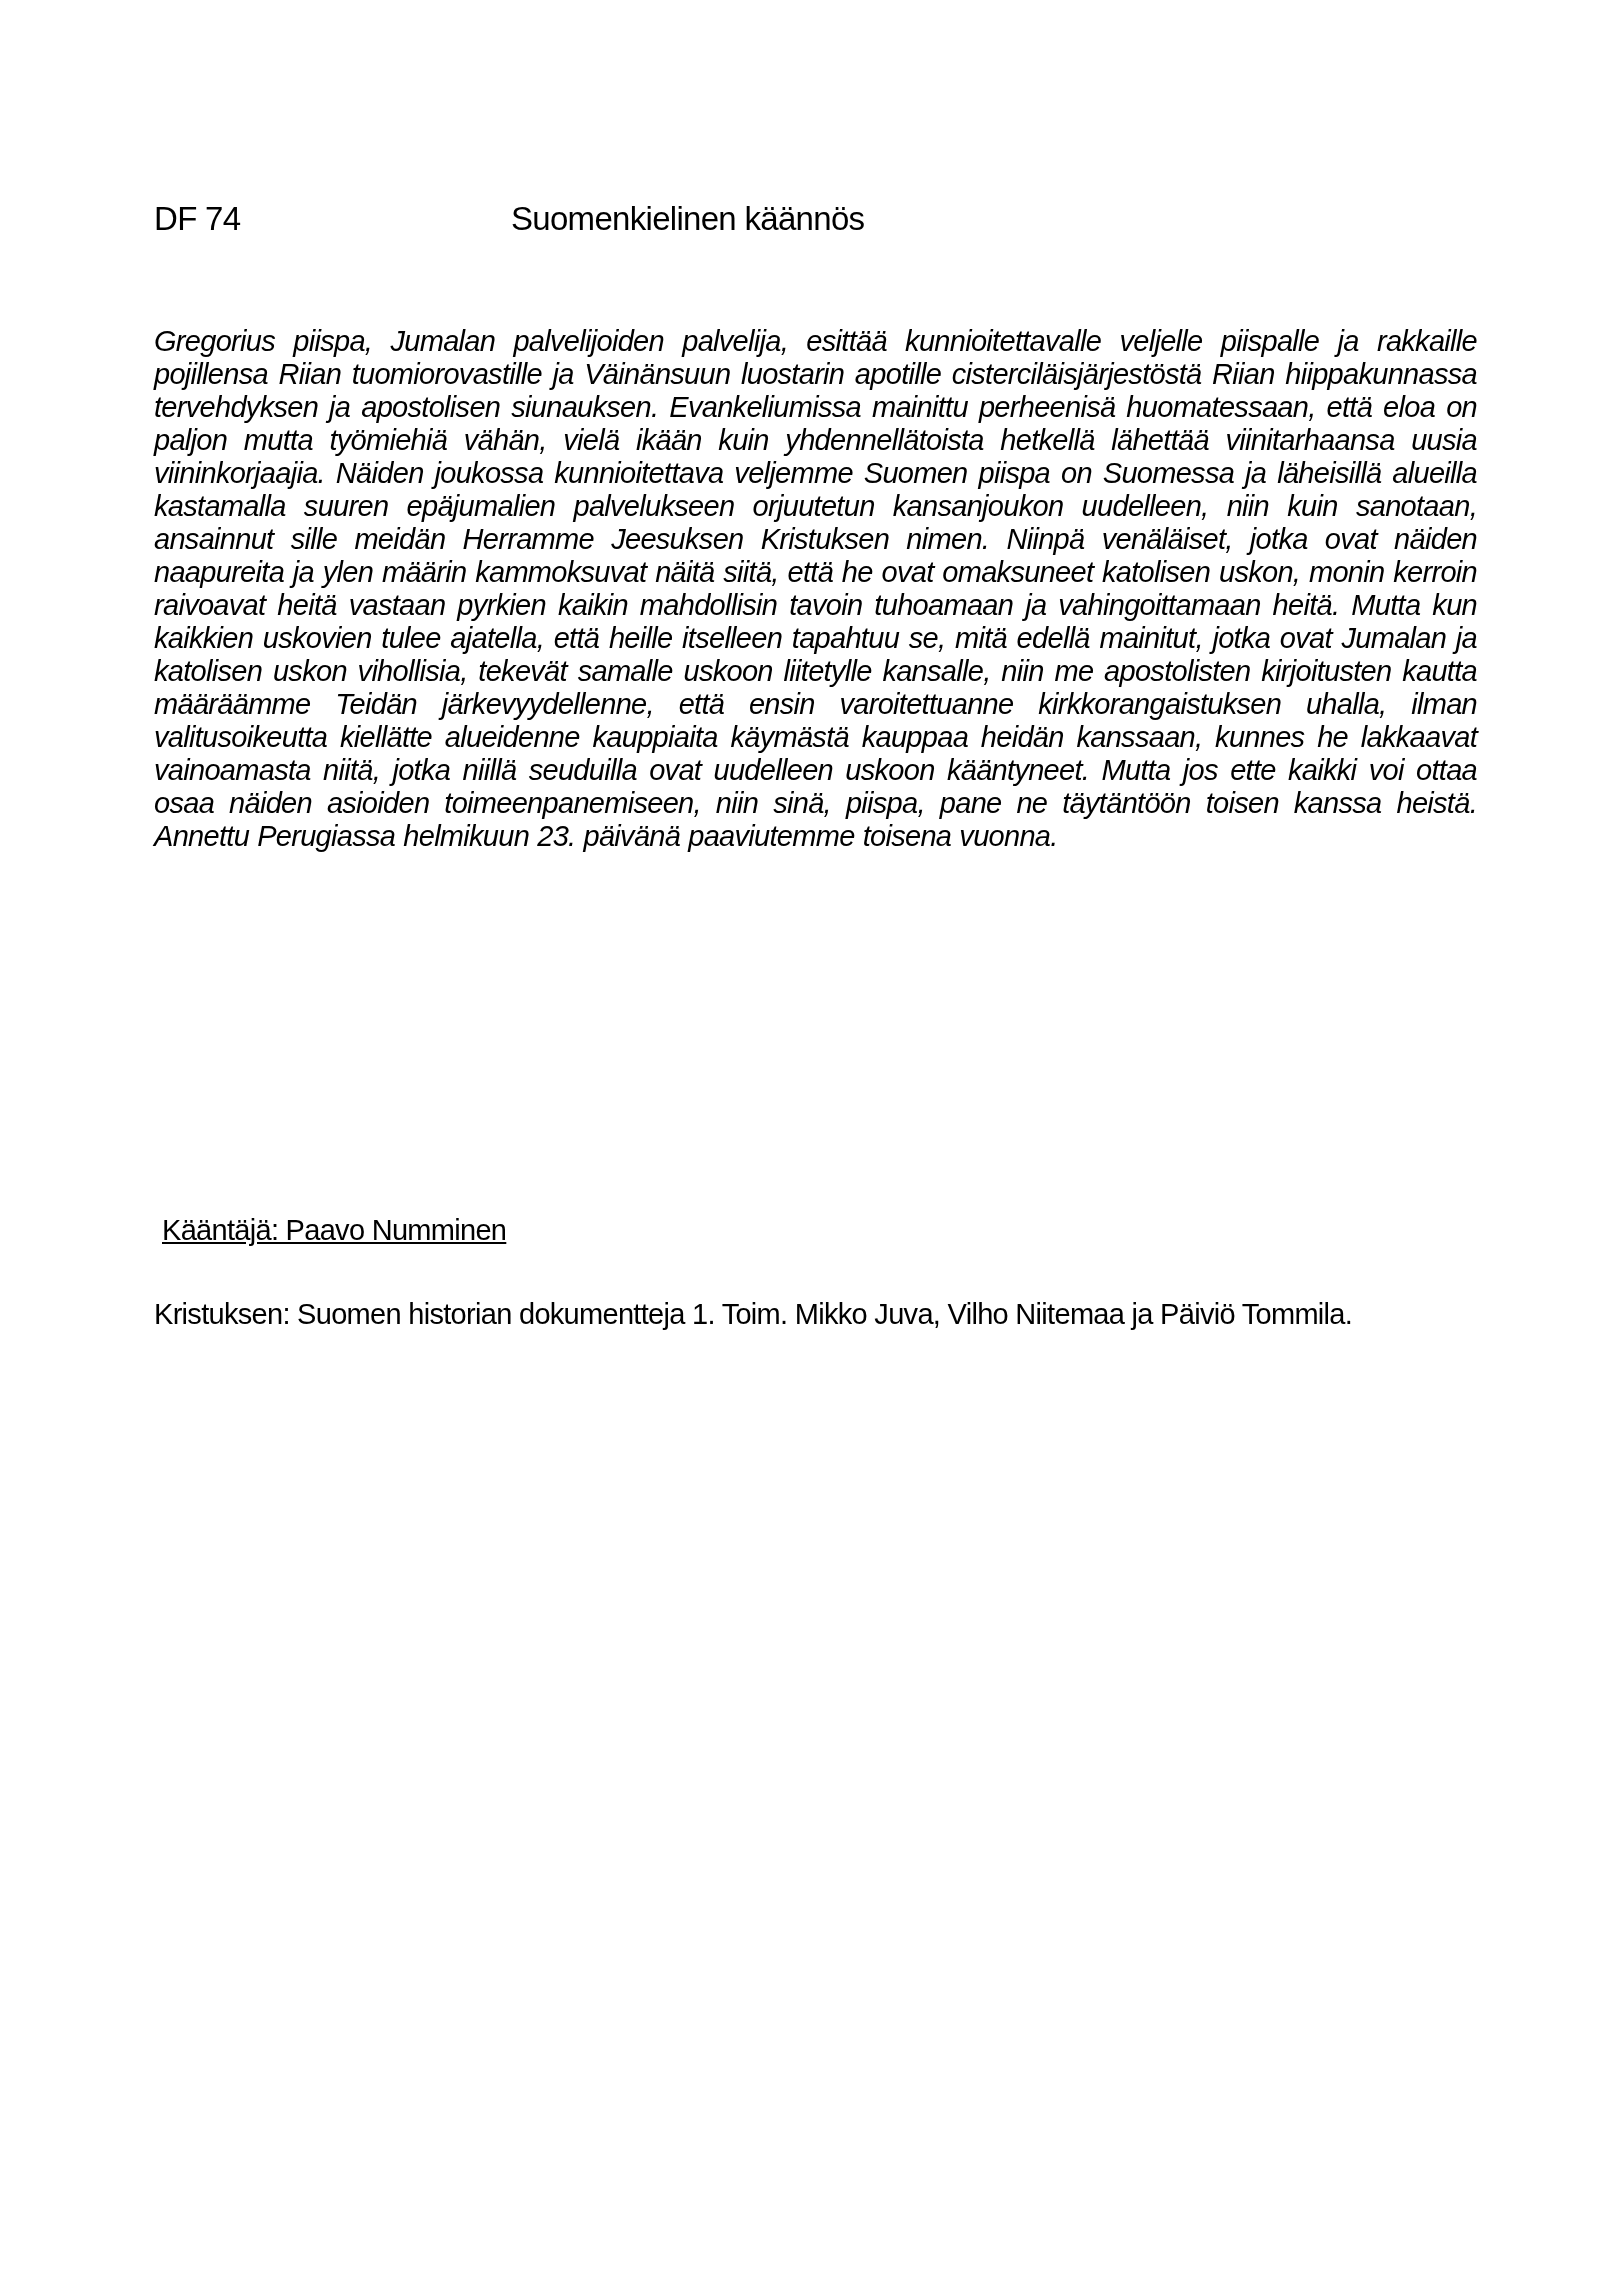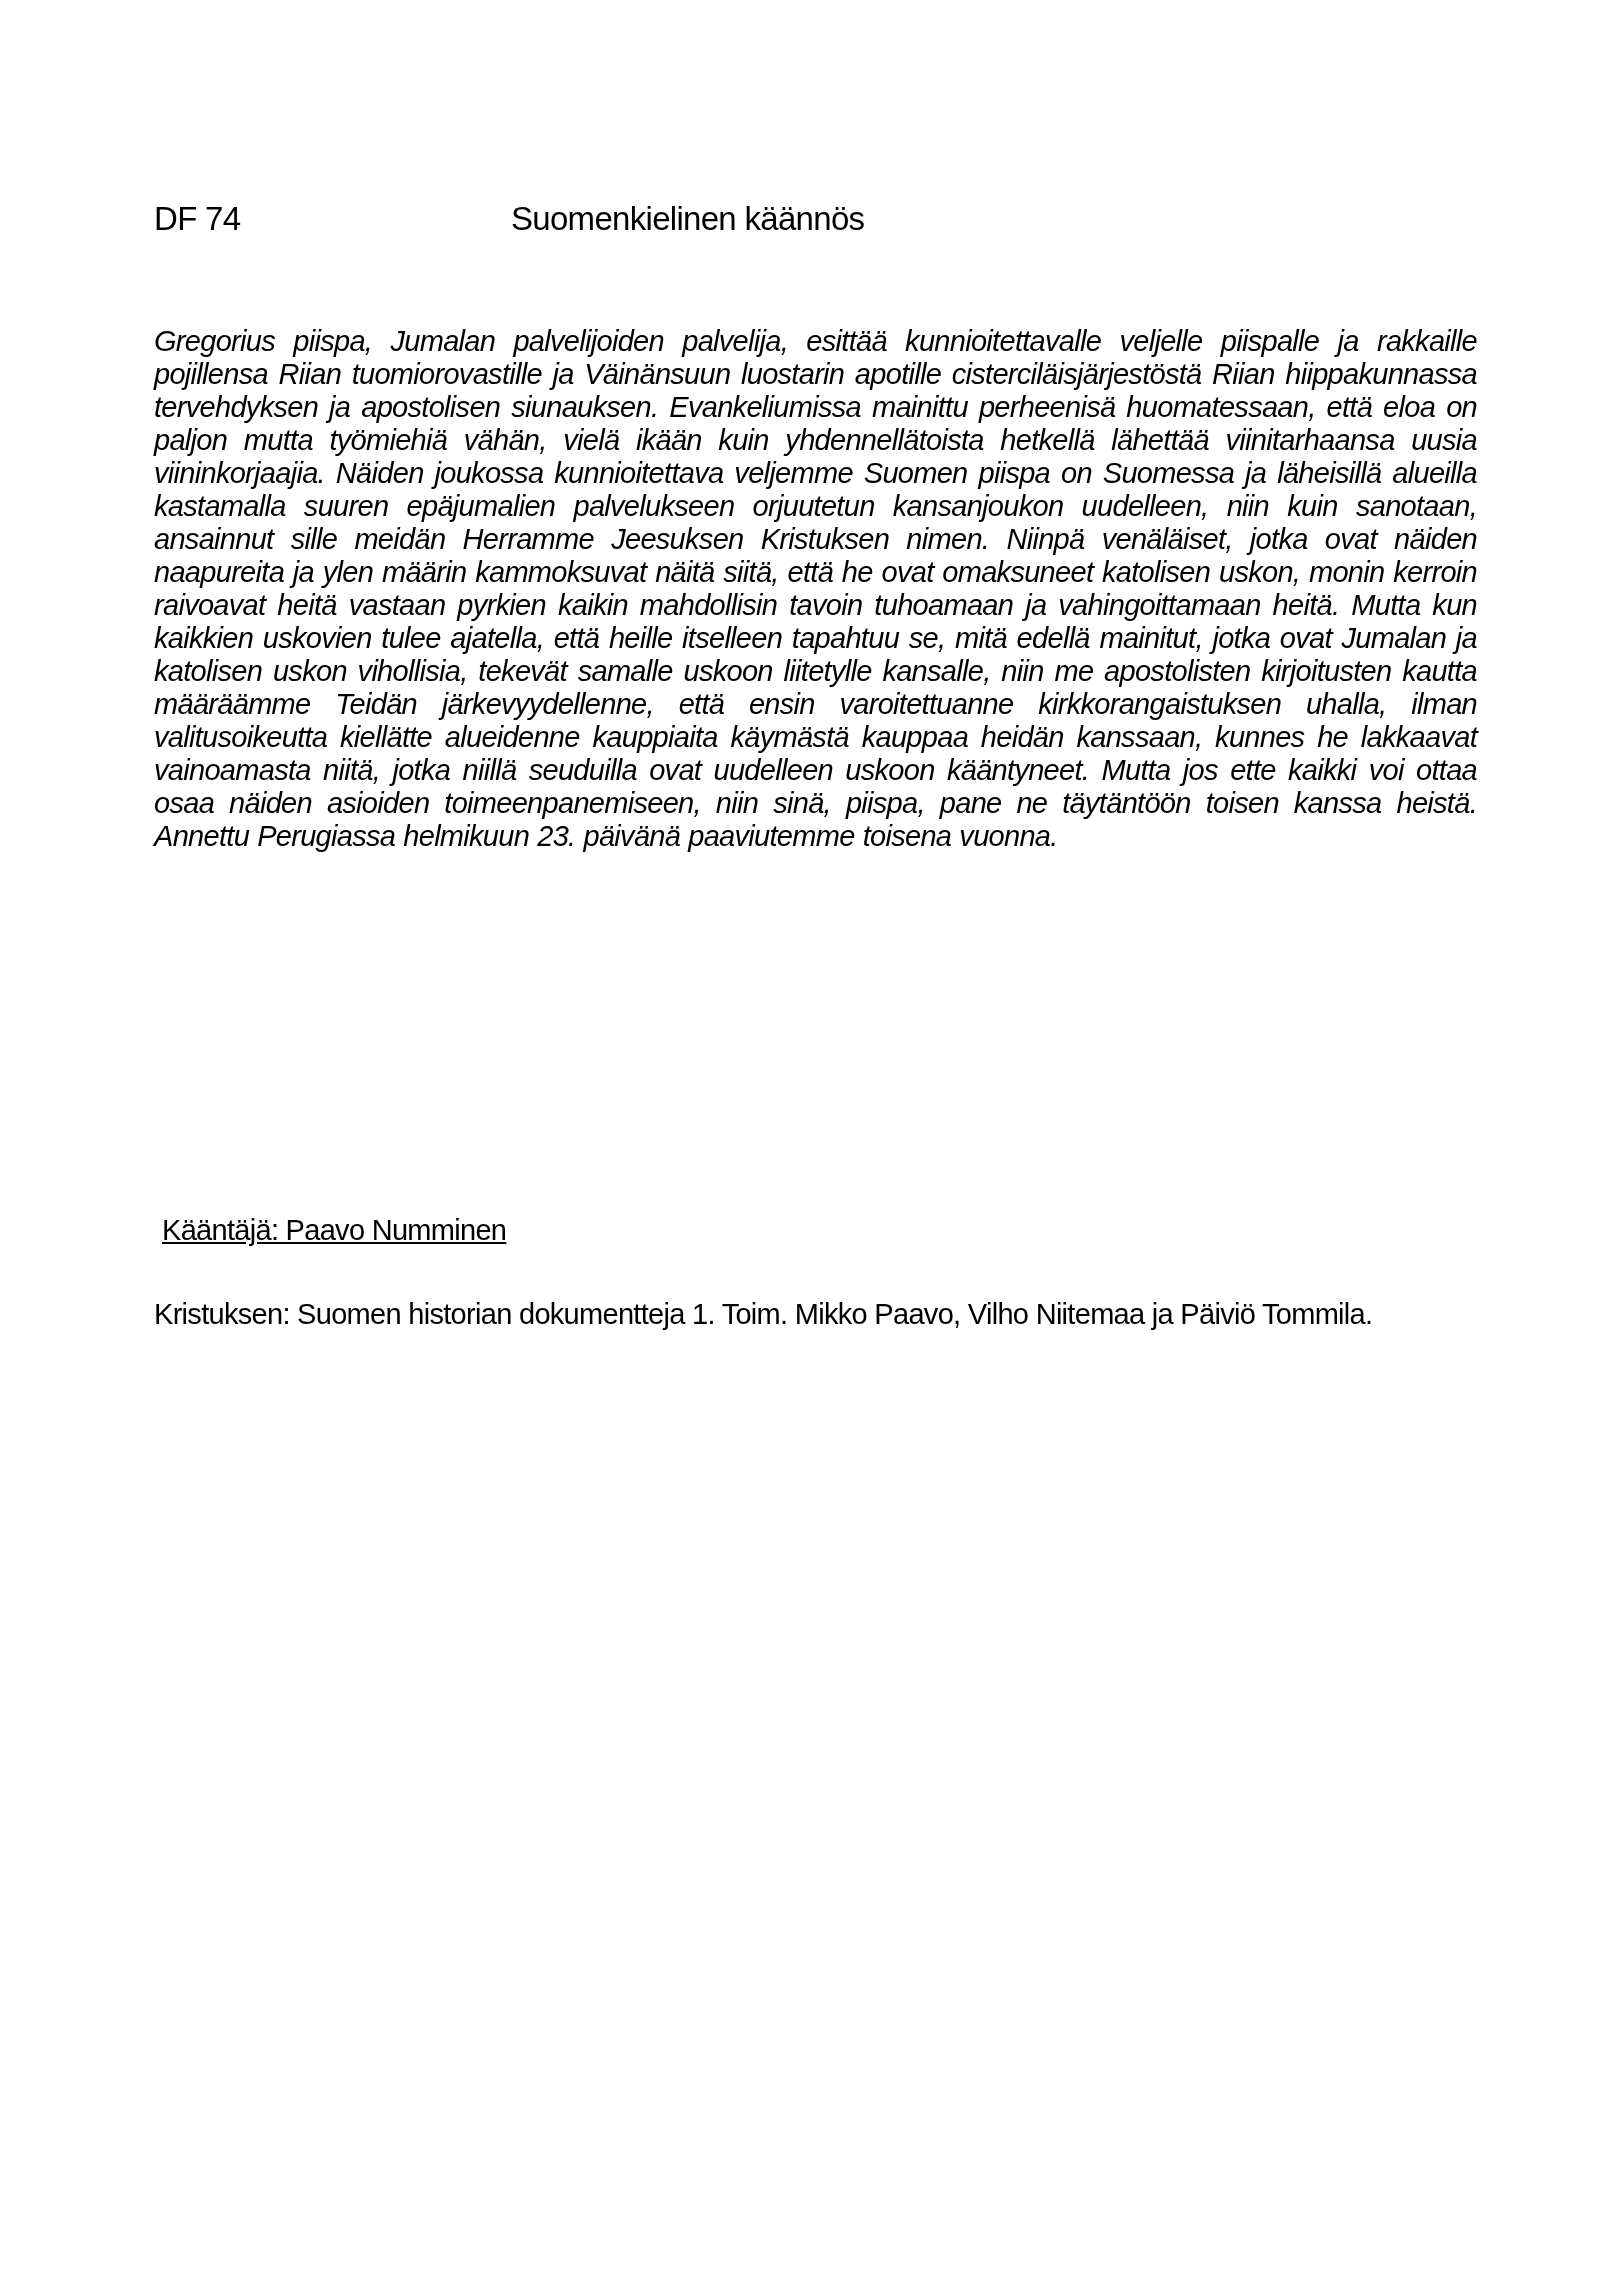--- a/index.html
+++ b/index.html
@@ -91,17 +91,17 @@
   <div class="heading">
     <span class="doc-id">DF 74</span>
     <span class="doc-title">Suomenkielinen käännös</span>
   </div>
 
   <p class="body-text">Gregorius piispa, Jumalan palvelijoiden palvelija, esittää kunnioitettavalle veljelle piispalle ja rakkaille pojillensa Riian tuomiorovastille ja Väinänsuun luostarin apotille cisterciläisjärjestöstä Riian hiippakunnassa tervehdyksen ja apostolisen siunauksen. Evankeliumissa mainittu perheenisä huomatessaan, että eloa on paljon mutta työmiehiä vähän, vielä ikään kuin yhdennellätoista hetkellä lähettää viinitarhaansa uusia viininkorjaajia. Näiden joukossa kunnioitettava veljemme Suomen piispa on Suomessa ja läheisillä alueilla kastamalla suuren epäjumalien palvelukseen orjuutetun kansanjoukon uudelleen, niin kuin sanotaan, ansainnut sille meidän Herramme Jeesuksen Kristuksen nimen. Niinpä venäläiset, jotka ovat näiden naapureita ja ylen määrin kammoksuvat näitä siitä, että he ovat omaksuneet katolisen uskon, monin kerroin raivoavat heitä vastaan pyrkien kaikin mahdollisin tavoin tuhoamaan ja vahingoittamaan heitä. Mutta kun kaikkien uskovien tulee ajatella, että heille itselleen tapahtuu se, mitä edellä mainitut, jotka ovat Jumalan ja katolisen uskon vihollisia, tekevät samalle uskoon liitetylle kansalle, niin me apostolisten kirjoitusten kautta määräämme Teidän järkevyydellenne, että ensin varoitettuanne kirkkorangaistuksen uhalla, ilman valitusoikeutta kiellätte alueidenne kauppiaita käymästä kauppaa heidän kanssaan, kunnes he lakkaavat vainoamasta niitä, jotka niillä seuduilla ovat uudelleen uskoon kääntyneet. Mutta jos ette kaikki voi ottaa osaa näiden asioiden toimeenpanemiseen, niin sinä, piispa, pane ne täytäntöön toisen kanssa heistä. Annettu Perugiassa helmikuun 23. päivänä paaviutemme toisena vuonna.</p>
 
   <p class="translator">Kääntäjä: Paavo Numminen</p>
 
   <p class="source">
-    <span class="line"><span>Kristuksen: </span><span class="italic">Suomen historian dokumentteja 1</span><span>. Toim. Mikko Paavo, Vilho Niitemaa ja Päiviö Tommila.</span></span>
+    <span class="line"><span>Kristuksen: </span><span class="italic">Suomen historian dokumentteja 1</span><span>. Toim. Mikko Juva, Vilho Niitemaa ja Päiviö Tommila.</span></span>
   </p>
 
 </div>
 
 
 </body></html>

